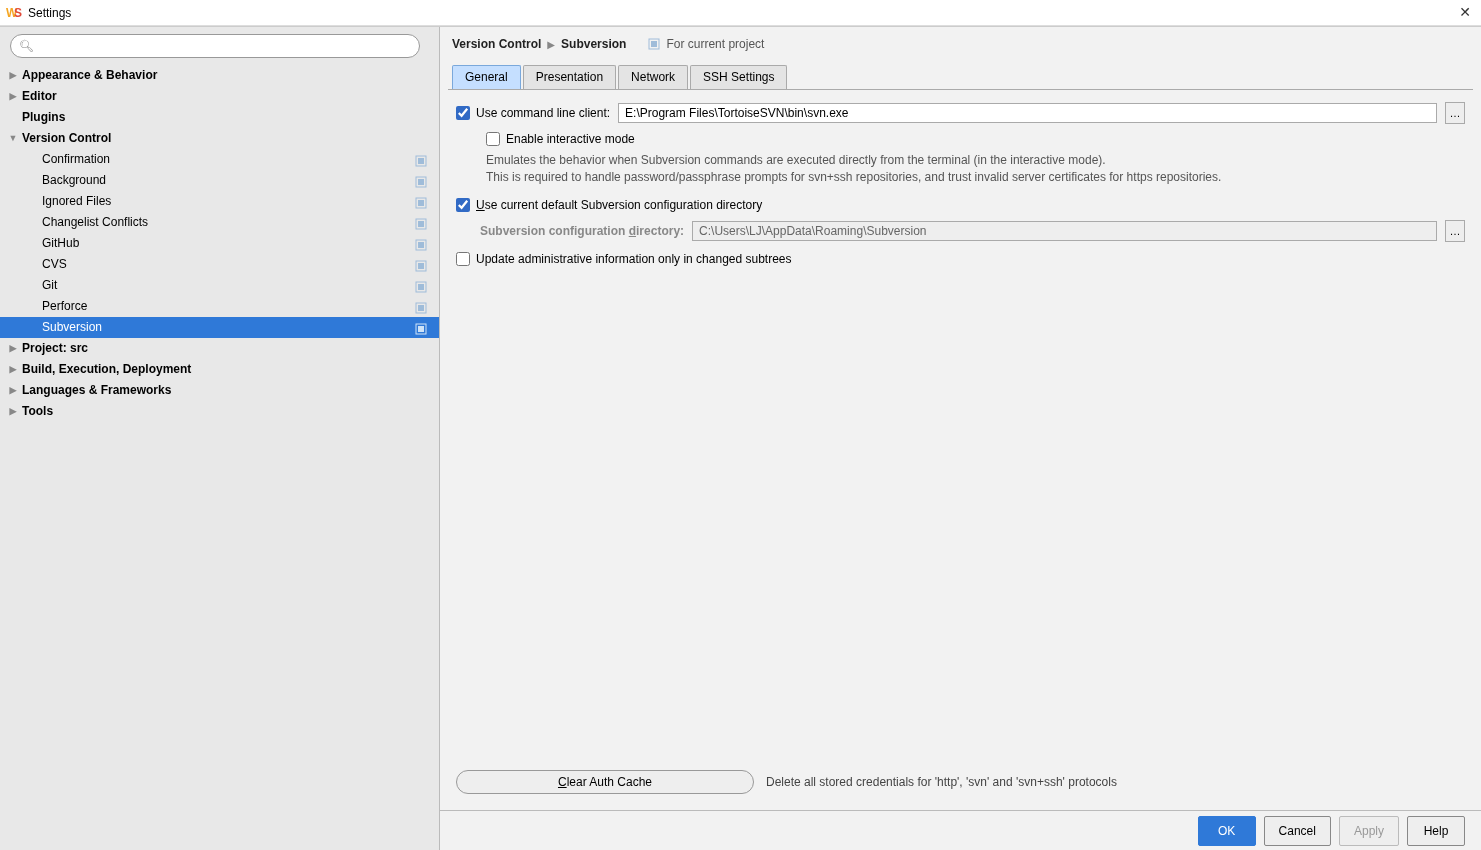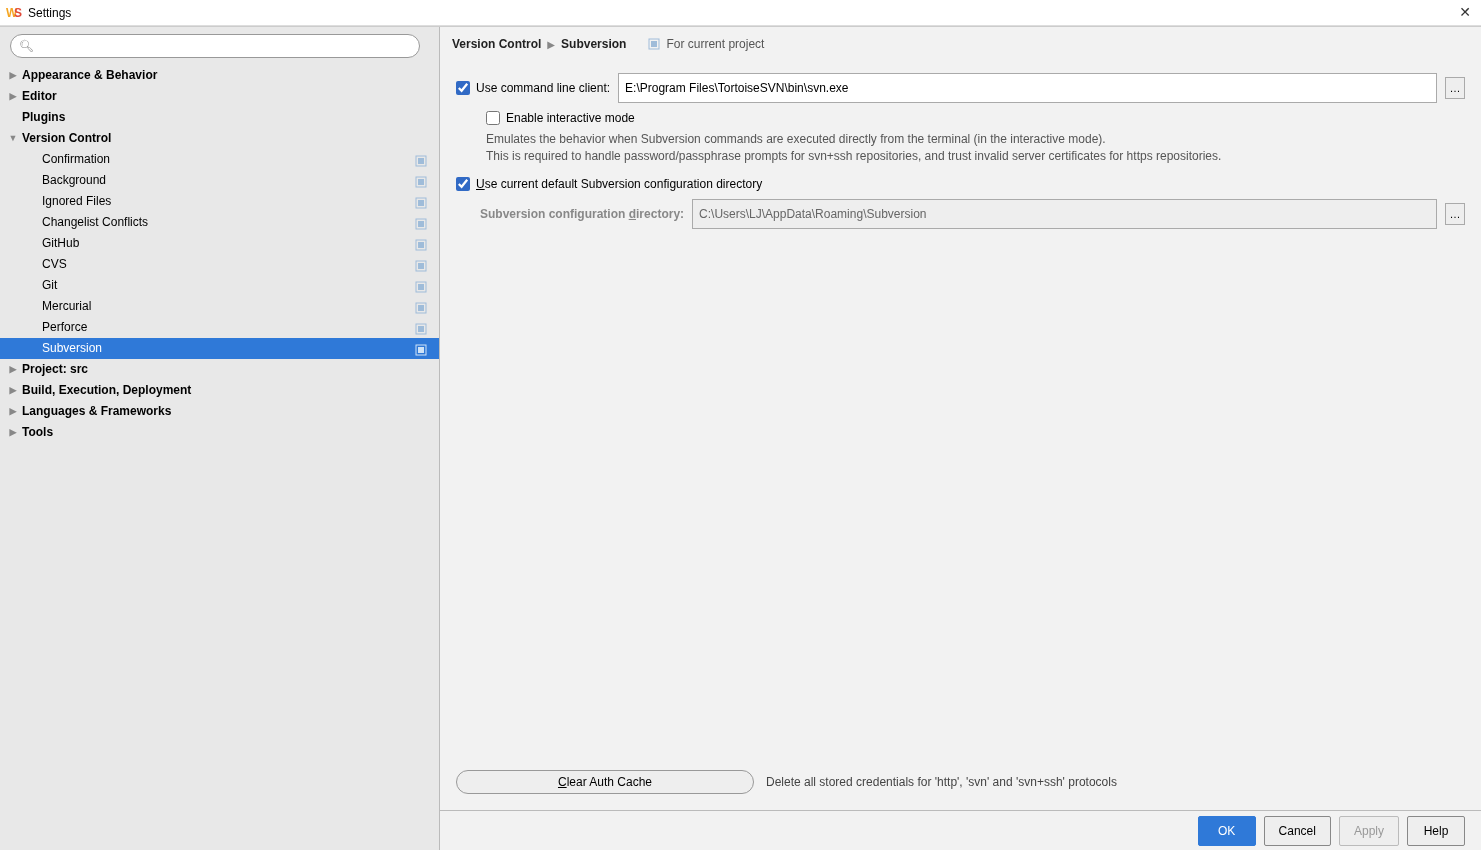--- a/index.html
+++ b/index.html
@@ -35,21 +35,21 @@
 .breadcrumb-row .proj-text { color:#555; }
 
 .tabs { display:flex; border-bottom:1px solid #aaa; padding-left:4px; margin:4px 8px 0 8px; }
 .tab { padding:4px 12px; border:1px solid #aaa; border-bottom:none; background:#e4e4e4; margin-right:2px; cursor:pointer; border-top-left-radius:2px; border-top-right-radius:2px; }
 .tab.active { background:#c5dfff; border-color:#7aa8db; font-weight:normal; padding-bottom:5px; }
 
 .panel { flex:1; padding:12px 16px; overflow:auto; }
 .form-row { display:flex; align-items:center; margin-bottom:8px; gap:8px; }
 .form-row.indent { padding-left:30px; }
 .checkbox { width:14px; height:14px; accent-color:#316ac5; }
-.text-input { height:30px; border:1px solid #aaa; background:#fff; padding:2px 6px; flex:1; }
+.text-input { height:20px; border:1px solid #aaa; background:#fff; padding:2px 6px; flex:1; }
 .text-input.disabled { background:#eee; color:#666; }
 .browse-btn { width:20px; height:22px; border:1px solid #aaa; background:#eee; cursor:pointer; display:flex; align-items:center; justify-content:center; font-size:11px; }
 .helper { color:#555; padding-left:30px; line-height:1.4; margin-top:-2px; margin-bottom:12px; }
 .sub-label { color:#888; padding-left:30px;font-weight:bold; }
 
 .bottom-action { padding:8px 16px 16px 16px; display:flex; align-items:center; gap:12px; }
 .clear-cache-btn { width:298px; height:24px; border:1px solid #999; background:#eee; cursor:pointer; border-radius:12px; }
 .cache-hint { color:#444; }
 
 .footer { height:40px; border-top:1px solid #bbb; background:#f2f2f2; display:flex; justify-content:flex-end; align-items:center; padding-right:16px; gap:8px; }
@@ -139,27 +139,20 @@
         </div>
       <div class="tree-row child">
           <span class="label">CVS</span>
           <span class="badge"><svg viewBox="0 0 12 12">
               <rect x="1" y="1" width="10" height="10" fill="none" stroke="#9fbcd9"></rect>
               <rect x="3" y="3" width="6" height="6" fill="#9fbcd9"></rect>
             </svg></span>
         </div>
       <div class="tree-row child">
           <span class="label">Git</span>
-          <span class="badge"><svg viewBox="0 0 12 12">
-              <rect x="1" y="1" width="10" height="10" fill="none" stroke="#9fbcd9"></rect>
-              <rect x="3" y="3" width="6" height="6" fill="#9fbcd9"></rect>
-            </svg></span>
-        </div>
-      <div class="tree-row child">
-          <span class="label">Mercurial</span>
           <span class="badge"><svg viewBox="0 0 12 12">
               <rect x="1" y="1" width="10" height="10" fill="none" stroke="#9fbcd9"></rect>
               <rect x="3" y="3" width="6" height="6" fill="#9fbcd9"></rect>
             </svg></span>
         </div>
       <div class="tree-row child">
           <span class="label">Perforce</span>
           <span class="badge"><svg viewBox="0 0 12 12">
               <rect x="1" y="1" width="10" height="10" fill="none" stroke="#9fbcd9"></rect>
               <rect x="3" y="3" width="6" height="6" fill="#9fbcd9"></rect>
@@ -198,20 +191,26 @@
       <span class="sep">▶</span>
       <span class="crumb">Subversion</span>
       <span style="width:10px"></span>
       <span class="proj-icon"><svg viewBox="0 0 12 12">
             <rect x="1" y="1" width="10" height="10" fill="none" stroke="#9fbcd9"></rect>
             <rect x="3" y="3" width="6" height="6" fill="#9fbcd9"></rect>
           </svg></span>
       <span class="proj-text">For current project</span>
     </div>
 
+    <div class="tabs">
+      <div class="tab active"><span>General</span></div>
+      <div class="tab"><span>Presentation</span></div>
+      <div class="tab"><span>Network</span></div>
+      <div class="tab"><span>SSH Settings</span></div>
+    </div>
 
     <div class="panel">
 
       <div class="form-row">
         <label>
           <input type="checkbox" class="checkbox" checked="" style="">
           <span>Use command line client:</span>
         </label>
         <input class="text-input" value="E:\Program Files\TortoiseSVN\bin\svn.exe" style="">
         <div class="browse-btn">…</div>
@@ -234,20 +233,26 @@
           <span><u>U</u><span>se current default Subversion configuration directory</span></span>
         </label>
       </div>
 
       <div class="form-row" style="padding-left:24px;">
         <span class="sub-label" style="padding-left:0;color:#888"><span>Subversion configuration </span><u>d</u><span>irectory:</span></span>
         <input class="text-input disabled" disabled="" value="C:\Users\LJ\AppData\Roaming\Subversion" style="">
         <div class="browse-btn">…</div>
       </div>
 
+      <div class="form-row" style="margin-top:10px;">
+        <label>
+          <input type="checkbox" class="checkbox" style="">
+          <span>Update administrative information only in changed subtrees</span>
+        </label>
+      </div>
 
     </div>
 
     <div class="bottom-action">
       <button class="clear-cache-btn"><u>C</u><span>lear Auth Cache</span></button>
       <span class="cache-hint">Delete all stored credentials for 'http', 'svn' and 'svn+ssh' protocols</span>
     </div>
 
     <div class="footer">
       <button class="primary">OK</button>

